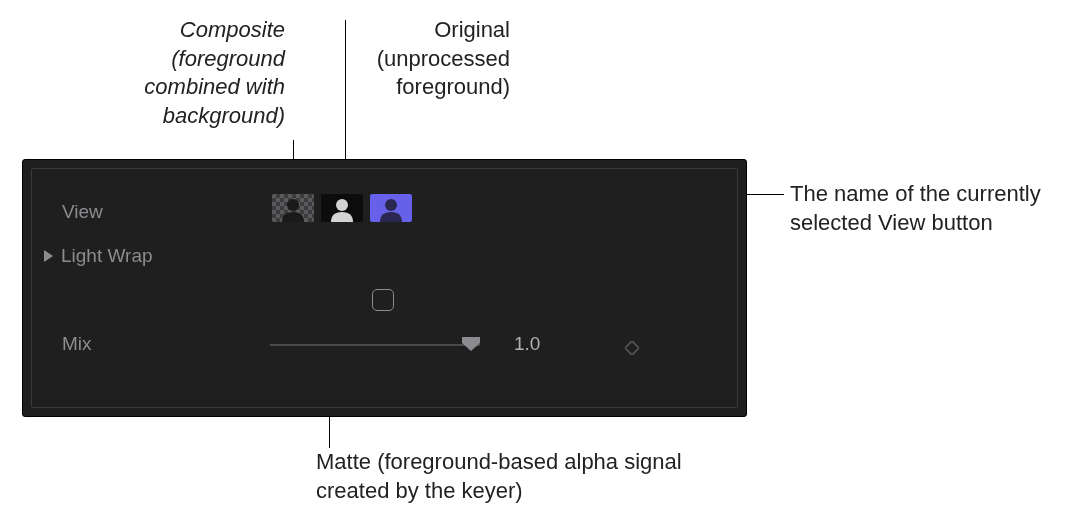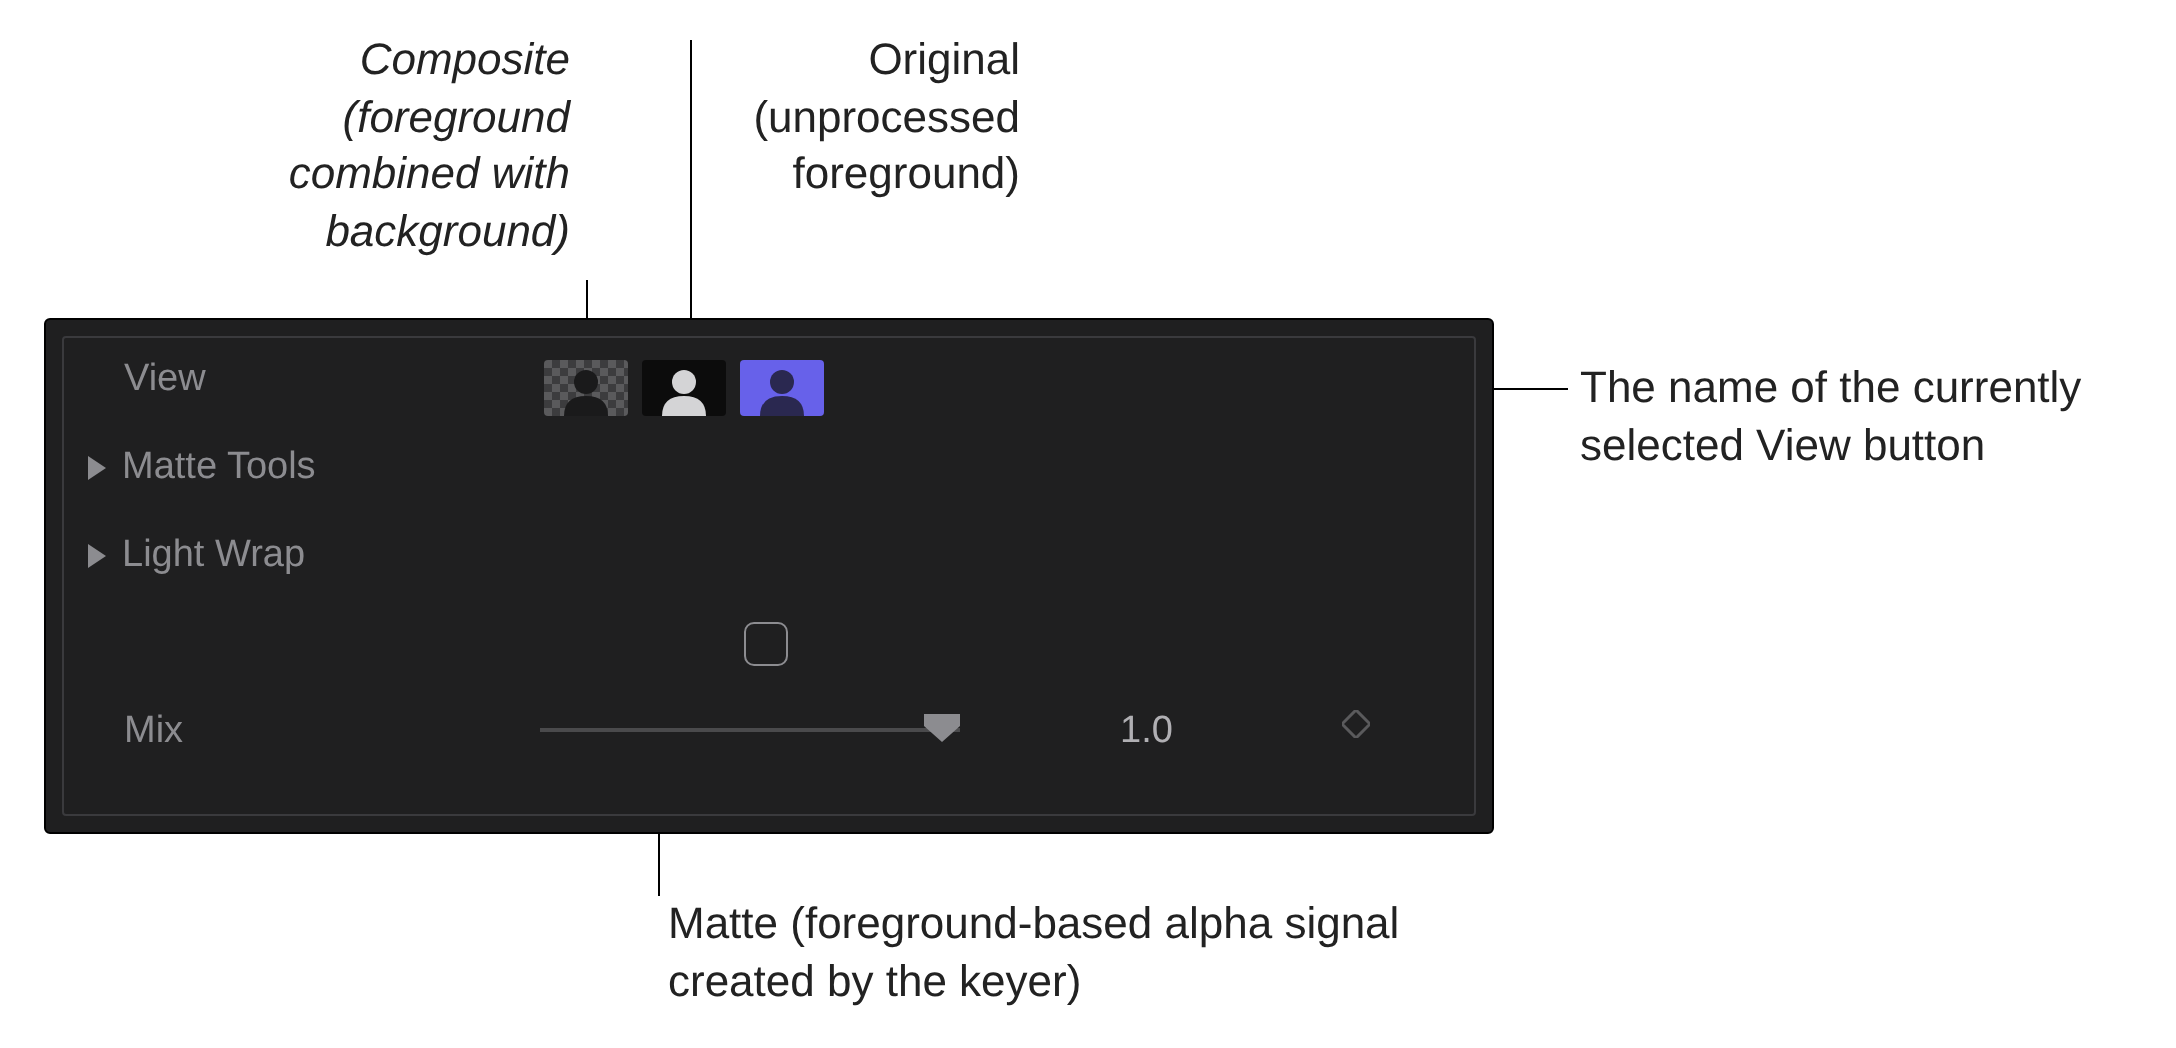--- a/index.html
+++ b/index.html
@@ -26,21 +26,21 @@
       left: 8px;
       right: 8px;
       top: 8px;
       bottom: 8px;
       border: 1px solid #3a3a3d;
       border-radius: 2px;
       padding: 10px 0;
     }
     .row {
       display: flex;
-      align-items: flex-start;
+      align-items: flex-end;
       height: 44px;
       padding-left: 30px;
       color: #8c8c90;
       font-size: 19px;
       font-weight: 400;
     }
     .row .label-area {
       display: flex;
       align-items: center;
       width: 200px;
@@ -97,21 +97,21 @@
       background: #4a4a4c;
     }
     .slider-thumb {
       position: absolute;
       right: 0;
       top: 2px;
     }
     .mix-value {
       color: #b0afb3;
       font-size: 19px;
-      margin-left: 80px;
+      margin-left: 34px;
     }
     .keyframe-diamond {
       margin-left: 85px;
     }
     .callout {
       position: absolute;
       font-size: 22px;
       color: #222;
       line-height: 1.3;
     }
@@ -125,21 +125,21 @@
 
 <div class="callout" style="left:90px; top:16px; width:195px; text-align:right;font-style:italic;">Composite (foreground combined with background)</div>
 <div class="callout-line" style="left:293px; top:140px; width:1px; height:48px;"></div>
 
 <div class="callout" style="left:350px; top:16px; width:160px; text-align:right;">Original (unprocessed foreground)</div>
 <div class="callout-line" style="left:345px; top:20px; width:1px; height:168px;"></div>
 
 <div class="callout" style="left:790px; top:180px; width:260px; text-align:left;">The name of the currently selected View button</div>
 <div class="callout-line" style="left:556px; top:194px; width:228px; height:1px;"></div>
 
-<div class="callout" style="left:334px; top:448px; width:400px; text-align:left;">Matte (foreground-based alpha signal created by the keyer)</div>
+<div class="callout" style="left:316px; top:448px; width:400px; text-align:left;">Matte (foreground-based alpha signal created by the keyer)</div>
 <div class="callout-line" style="left:329px; top:216px; width:1px; height:232px;"></div>
 
 <div class="panel">
   <div class="panel-inner">
 
     <div class="row">
       <div class="label-area">
         <span>View</span>
       </div>
       <div class="view-buttons">
@@ -170,26 +170,20 @@
         <div class="view-btn">
           <svg width="42" height="28" viewBox="0 0 42 28">
             <rect width="42" height="28" fill="#6761ea" rx="2"></rect>
             <circle cx="21" cy="11" r="6" fill="#2a2850"></circle>
             <path d="M 10 28 Q 10 18 21 18 Q 32 18 32 28 Z" fill="#2a2850"></path>
           </svg>
         </div>
       </div>
     </div>
 
-    <div class="row">
-      <div class="label-area">
-        <span class="disclosure"></span>
-        <span>Matte Tools</span>
-      </div>
-    </div>
 
     <div class="row">
       <div class="label-area">
         <span class="disclosure"></span>
         <span>Light Wrap</span>
       </div>
     </div>
 
     <div class="row">
       <div class="checkbox"></div>

